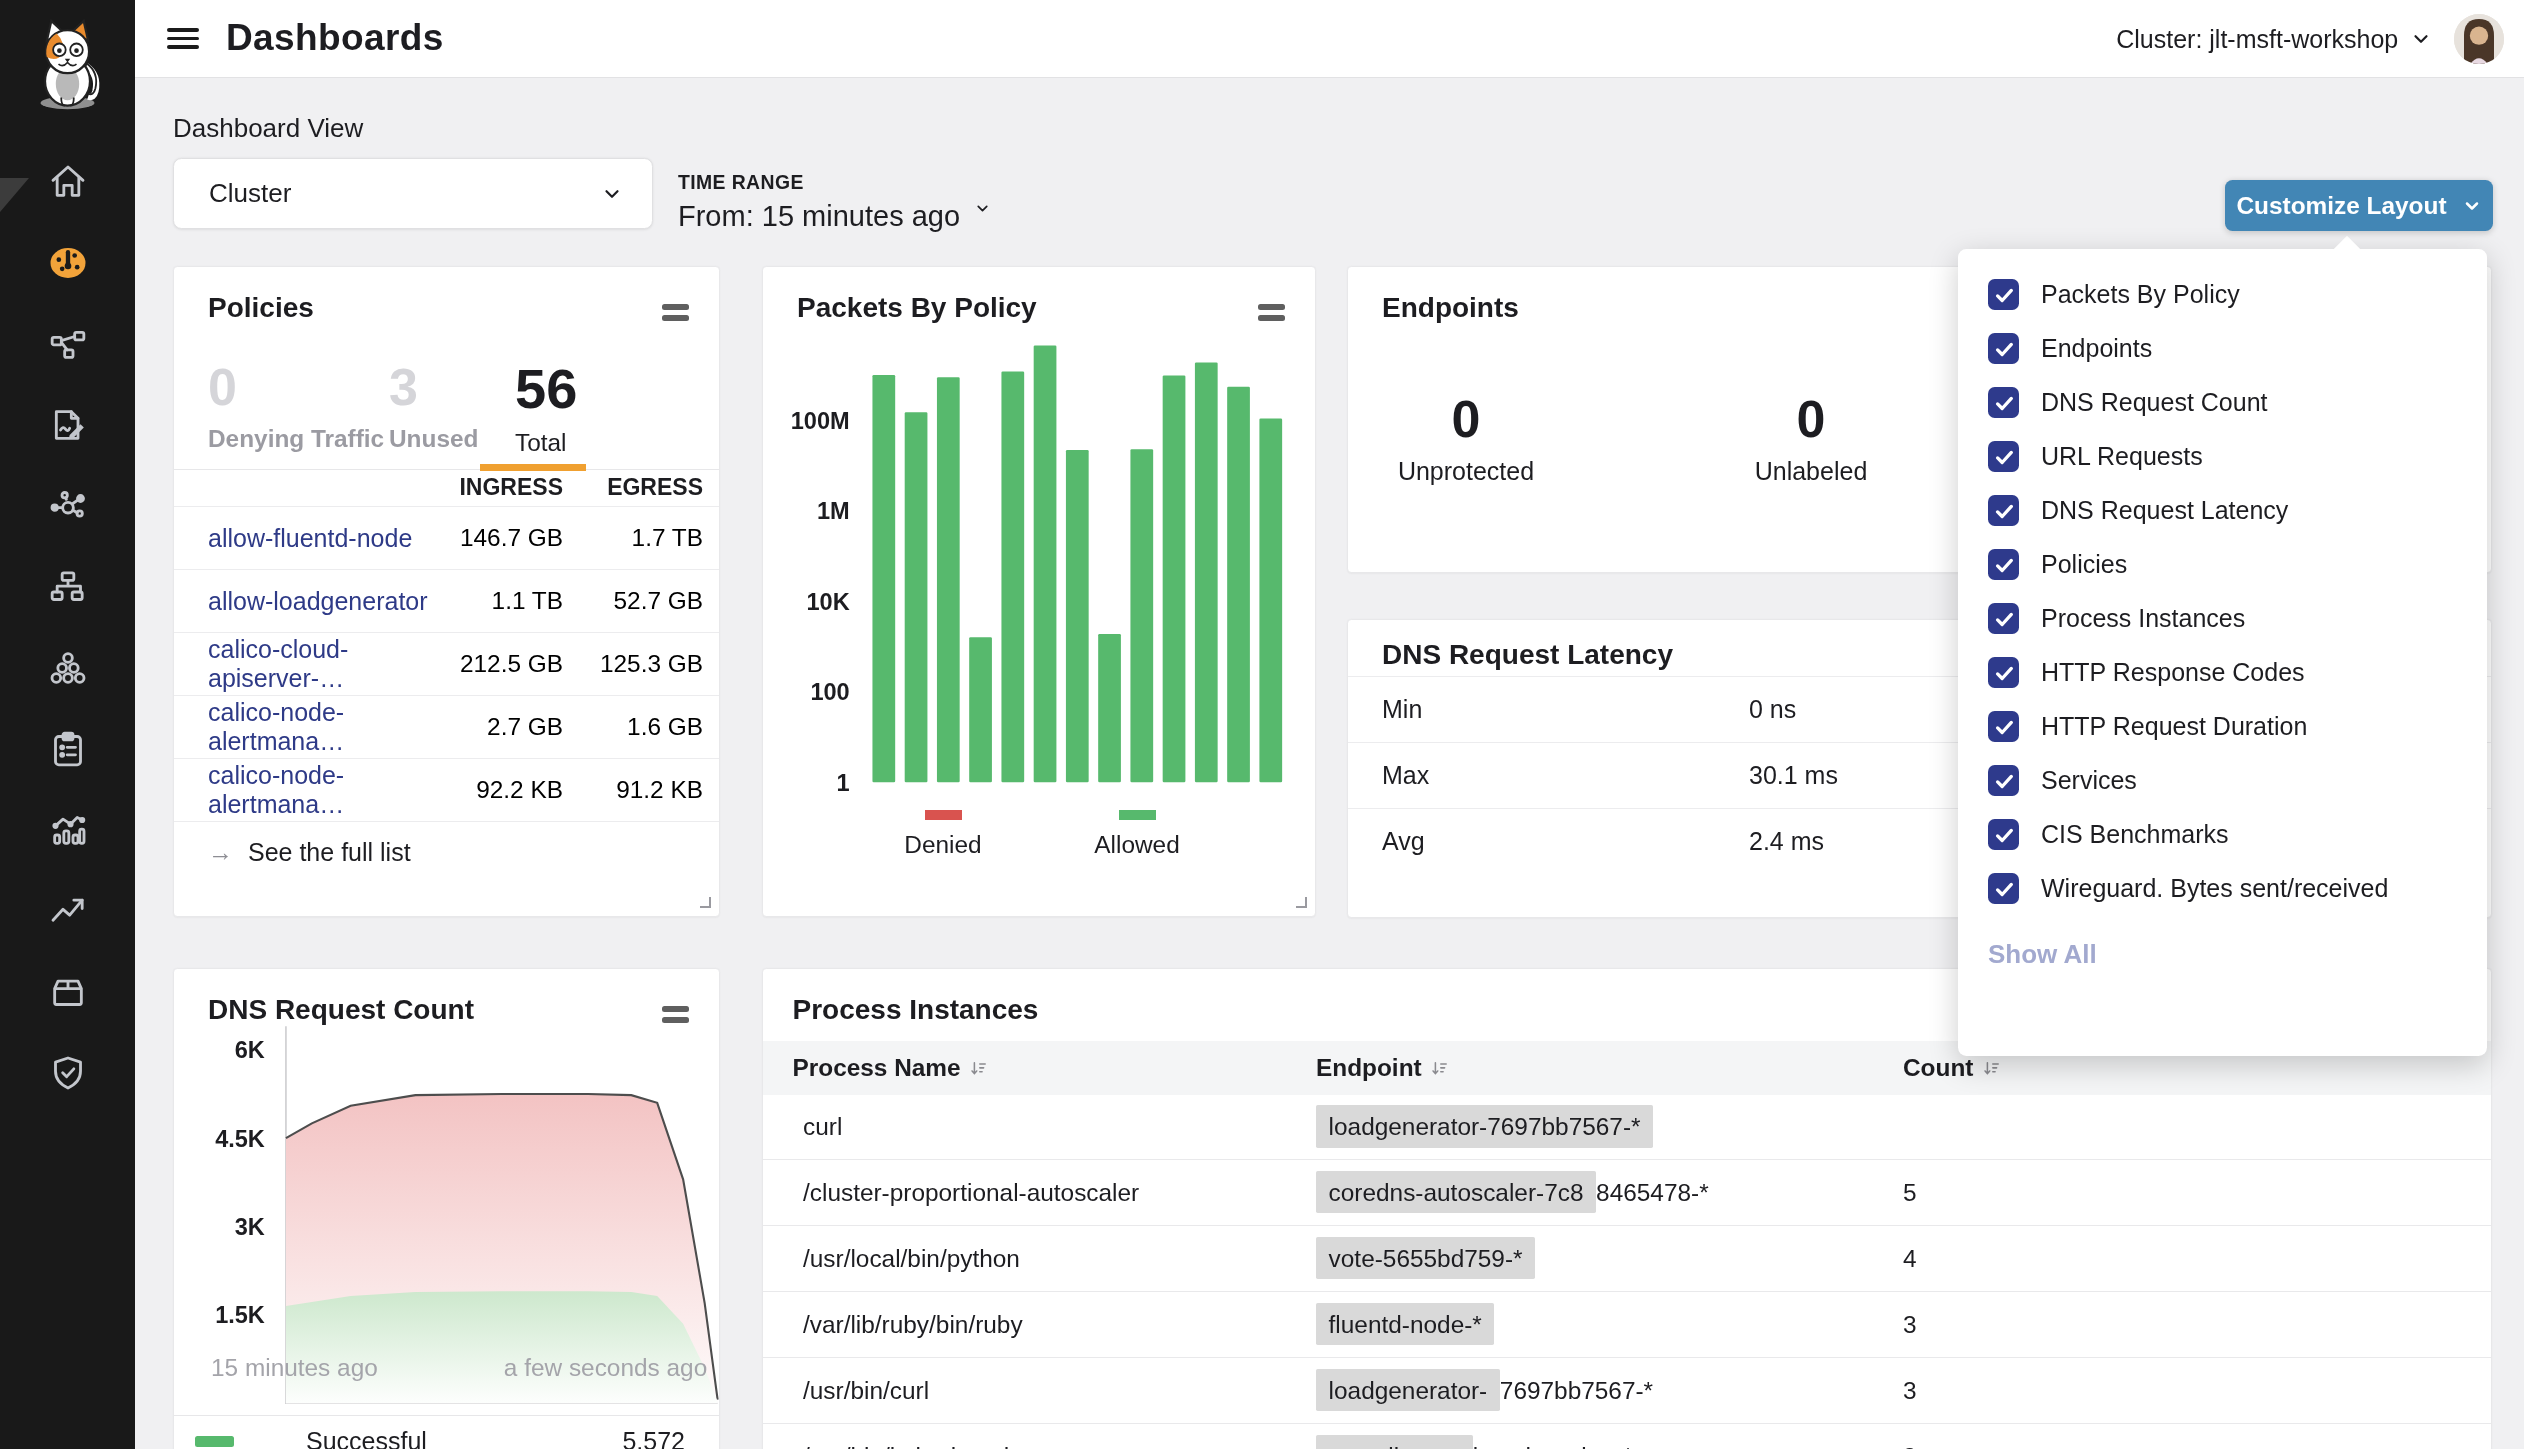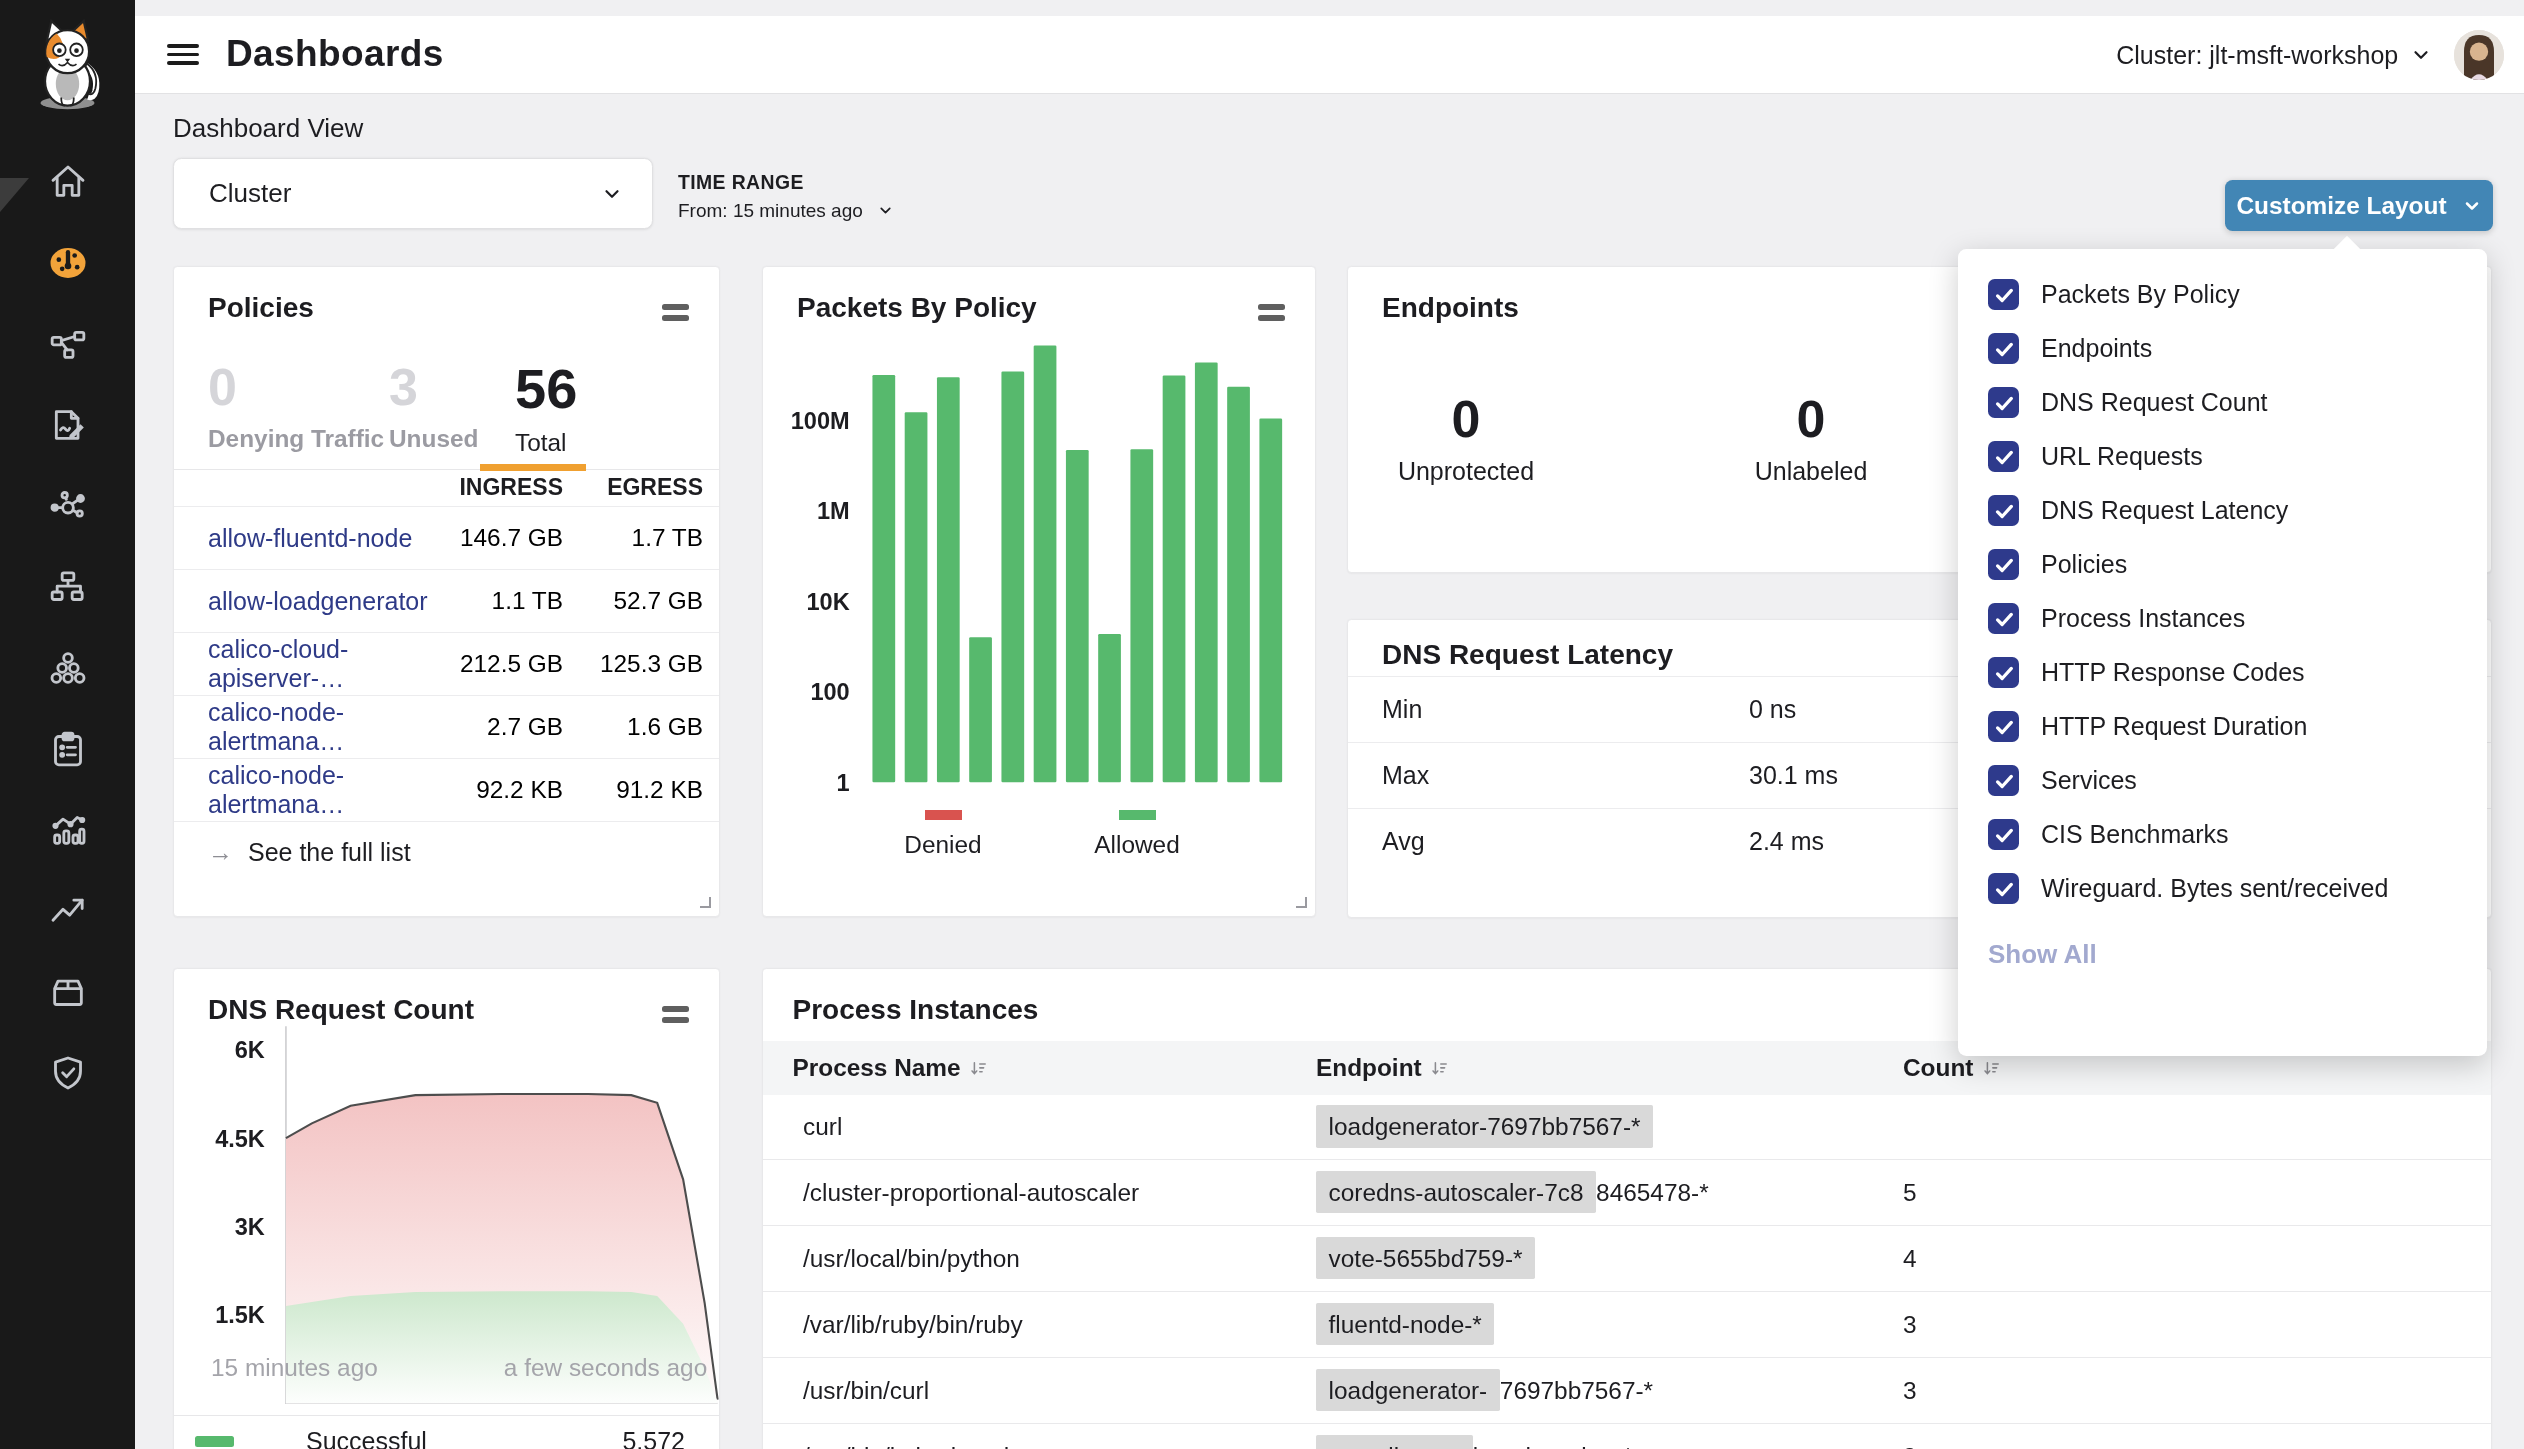--- a/index.html
+++ b/index.html
@@ -9,38 +9,38 @@
   #sidebar{position:absolute;left:0;top:0;width:135px;height:1449px;background:#191919;z-index:60;}
   #logo{position:absolute;left:27px;top:11.8px;width:81px;height:99px;}
   #sb-wedge{position:absolute;left:0;top:178px;width:0;height:0;
     border-left:29px solid #3c3c3c;border-bottom:34px solid transparent;}
   #sb-items{position:absolute;left:0;top:141px;width:135px;display:flex;flex-direction:column;}
   .sb-item{height:81px;display:flex;align-items:center;justify-content:center;cursor:pointer;}
   .sb-item svg{width:40px;height:40px;stroke:#c3c6cc;fill:none;stroke-width:1.7;
     stroke-linecap:round;stroke-linejoin:round;}
   .sb-item.active svg{stroke:#1b1b1b;}
   
-  #header{position:absolute;left:135px;top:16px;width:2390px;height:78px;background:#fff;
+  #header{position:absolute;left:135px;top:0;width:2390px;height:78px;background:#fff;
     border-bottom:0.8px solid #e2e2e4;z-index:40;}
   #hamburger{position:absolute;left:32px;top:23.6px;width:32px;height:29px;cursor:pointer;}
   #hamburger i{display:block;height:3.8px;background:#1b1b1b;border-radius:2.5px;margin:4.6px 0;}
   #page-title{position:absolute;left:91px;top:17px;font-size:37px;font-weight:700;letter-spacing:0.4px;}
   #header-right{position:absolute;right:21px;top:0;height:78px;display:flex;align-items:center;gap:22px;}
   #cluster-selector{display:flex;align-items:center;gap:11.8px;font-size:25px;cursor:pointer;}
   .chev{width:22px;height:22px;stroke:#1d1d21;fill:none;stroke-width:2.4;stroke-linecap:round;stroke-linejoin:round;}
   #avatar{width:50px;height:50px;border-radius:50%;overflow:hidden;background:#e7e2dc;cursor:pointer;}
   
   #subtitle{position:absolute;left:173px;top:113px;font-size:26px;font-weight:500;z-index:2;}
   #view-select{position:absolute;left:173px;top:158px;width:480px;height:71px;background:#fff;
     border:0.8px solid #e0e0e2;border-radius:8.4px;box-shadow:0 0.8px 2.5px rgba(0,0,0,.08);
     display:flex;align-items:center;padding:0 29px 0 35px;font-size:26px;cursor:pointer;z-index:2;}
   #view-select .chev{margin-left:auto;}
   #time-range{position:absolute;left:678px;top:171px;z-index:2;}
   #time-range-label{font-size:19.4px;font-weight:700;letter-spacing:0.4px;}
-  #time-range-value{font-size:19px;margin-top:5.9px;display:flex;align-items:center;gap:14px;cursor:pointer;}
+  #time-range-value{font-size:29px;margin-top:5.9px;display:flex;align-items:flex-start;gap:14px;cursor:pointer;}
   #time-range-value .chev{width:17px;height:17px;}
   #customize-btn{position:absolute;left:2225px;top:180px;width:268px;height:51px;background:#4286b5;
     border-radius:7.6px;color:#fff;font-size:24.4px;font-weight:600;display:flex;align-items:center;
     justify-content:center;gap:15px;cursor:pointer;box-shadow:0 1.7px 6.7px rgba(0,0,0,.18);z-index:55;}
   #customize-btn .chev{stroke:#fff;width:20px;height:20px;stroke-width:3;}
   
   .card{position:absolute;background:#fff;border:0.8px solid #e8e8ea;border-radius:4.2px;
     box-shadow:0 0.8px 1.7px rgba(0,0,0,.04);}
   .card-title{position:absolute;left:34px;top:25px;font-size:28px;font-weight:700;}
   .handle{position:absolute;right:30px;top:37px;cursor:grab;}

